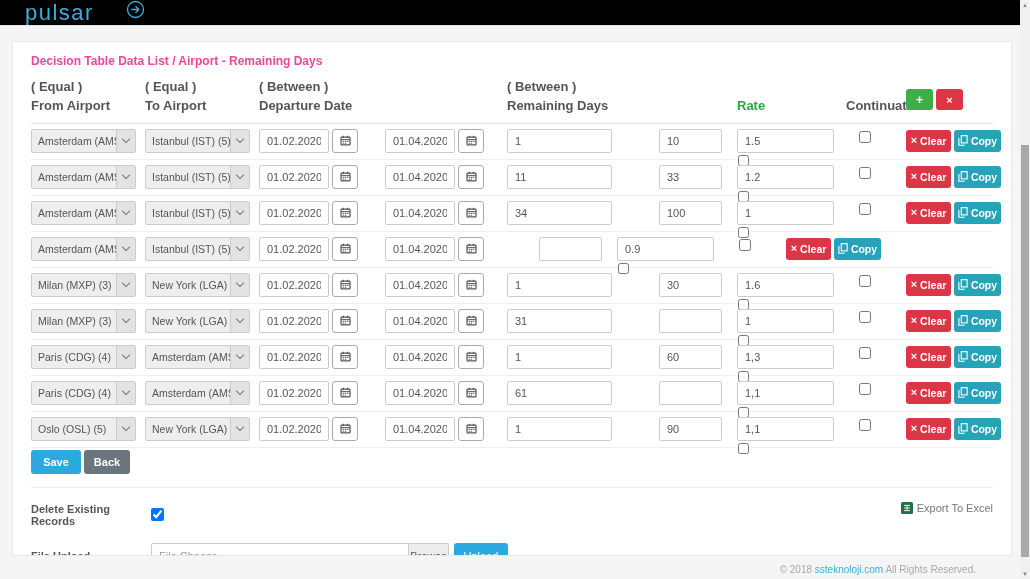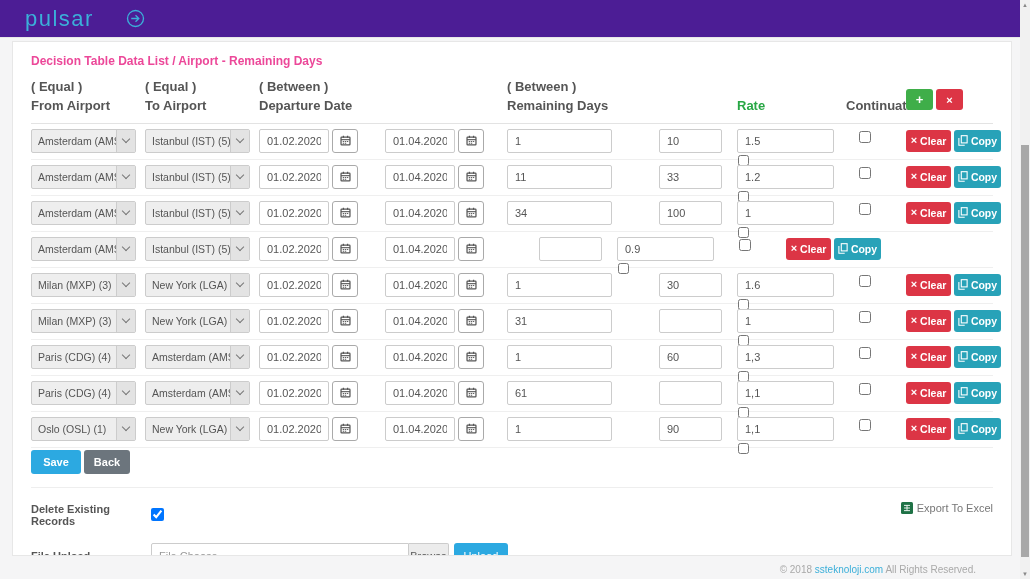--- a/index.html
+++ b/index.html
@@ -5,23 +5,23 @@
   * { box-sizing: border-box; margin: 0; padding: 0; }
   html,body { width:1030px; height:579px; overflow:hidden; }
   body {
     font-family: "Liberation Sans", sans-serif;
     background:#f5f5f6;
     position:relative;
     color:#555;
   }
   
   .topbar {
-    position:absolute; top:0; left:0; width:1030px; height:38px;
-    background:#4c1d95; border-bottom:1px solid #e7e7e7;
-    display:flex; align-items:center; padding-left:25px; z-index:2;
+    position:absolute; top:0; left:0; width:1030px; height:26px;
+    background:#000000; border-bottom:1px solid #e7e7e7;
+    display:flex; align-items:flex-start; padding-left:25px; z-index:2;
   }
   .logo {
     font-size:22px; letter-spacing:1.5px; color:#3BAFD9; font-weight:500;
   }
   .nav-toggle { margin-left:32px; display:flex; align-items:center; cursor:pointer; }
   
   .card {
     position:absolute; top:41px; left:12px; width:1000px; height:515px;
     background:#fff; border:1px solid #e7e7e7;
     padding:12px 18px 0 18px; overflow:hidden;
@@ -690,21 +690,21 @@
           <path d="M9.5 15H1V4.5" fill="none" stroke="#fff" stroke-width="1.6"></path>
         </svg>
         <span>Copy</span>
       </button>
     </div>
   </div>
 
   <div class="trow">
     <div class="col-a">
       <div class="sel">
-        <span class="sel-val">Oslo (OSL) (1)</span>
+        <span class="sel-val">Oslo (OSL) (5)</span>
         <span class="sel-arr">
               <i class="chev"></i>
             </span>
       </div>
     </div>
     <div class="col-b">
       <div class="sel">
         <span class="sel-val">New York (LGA) (2)</span>
         <span class="sel-arr">
               <i class="chev"></i>

